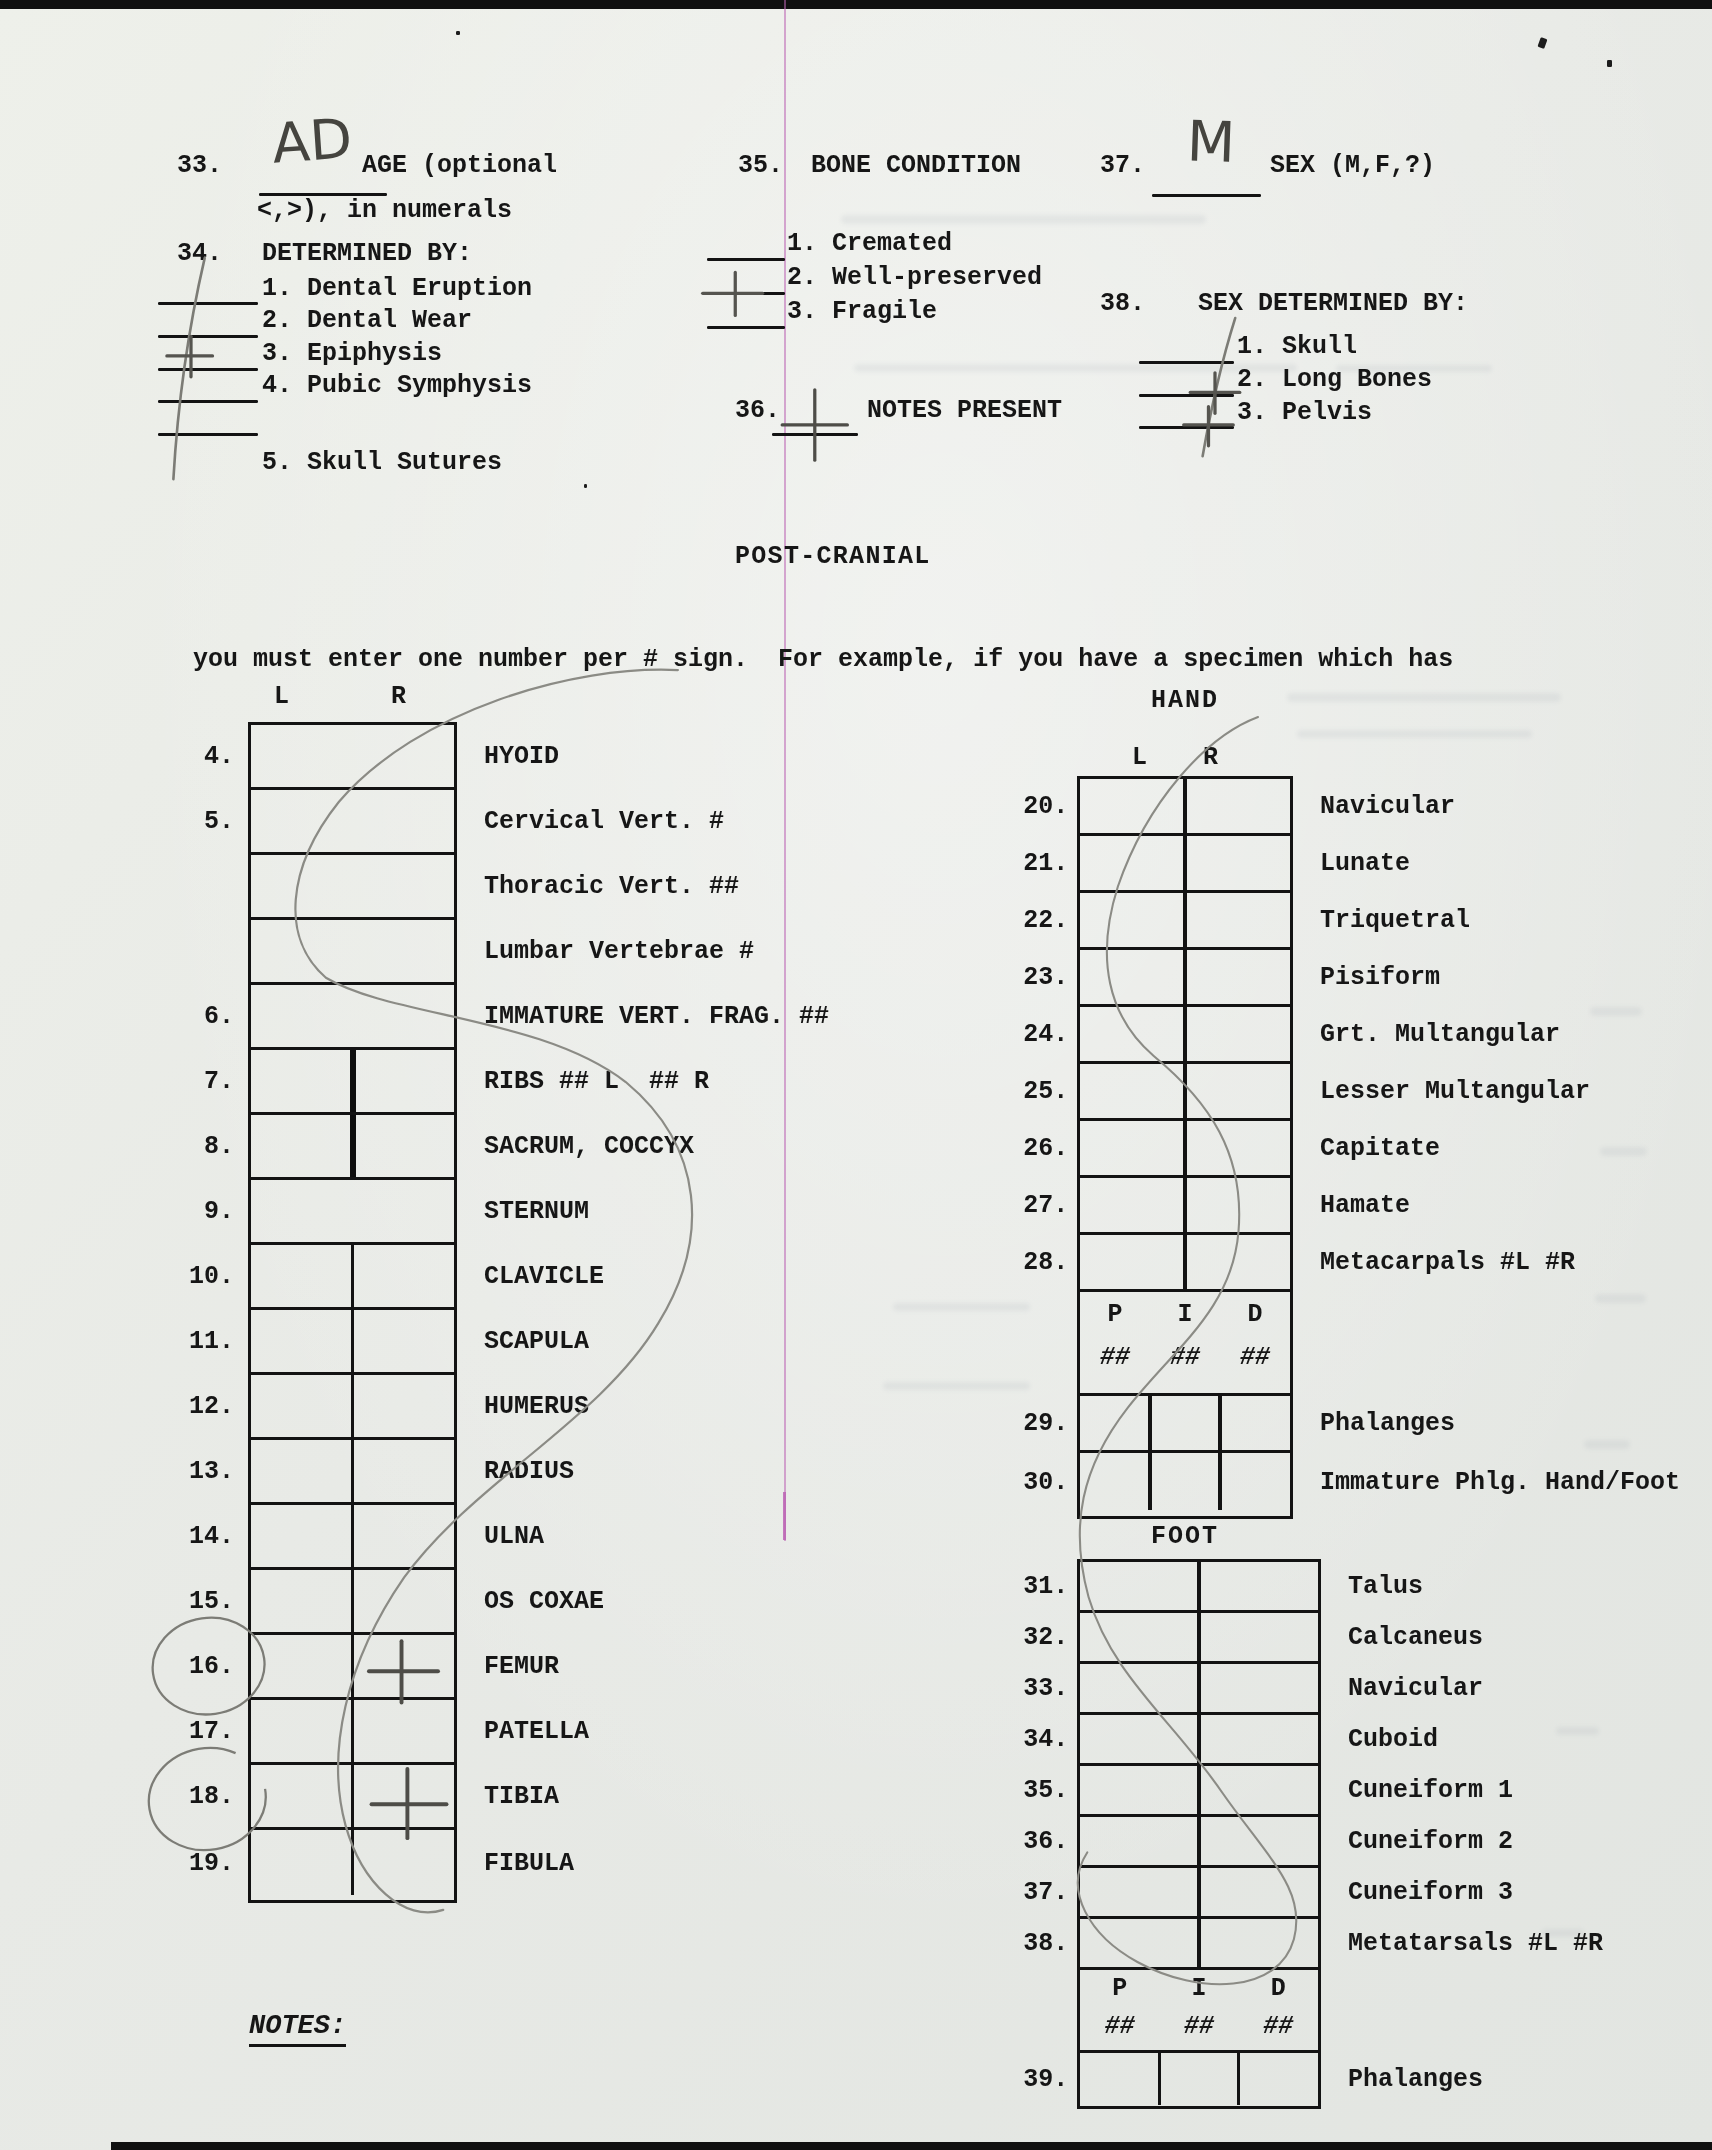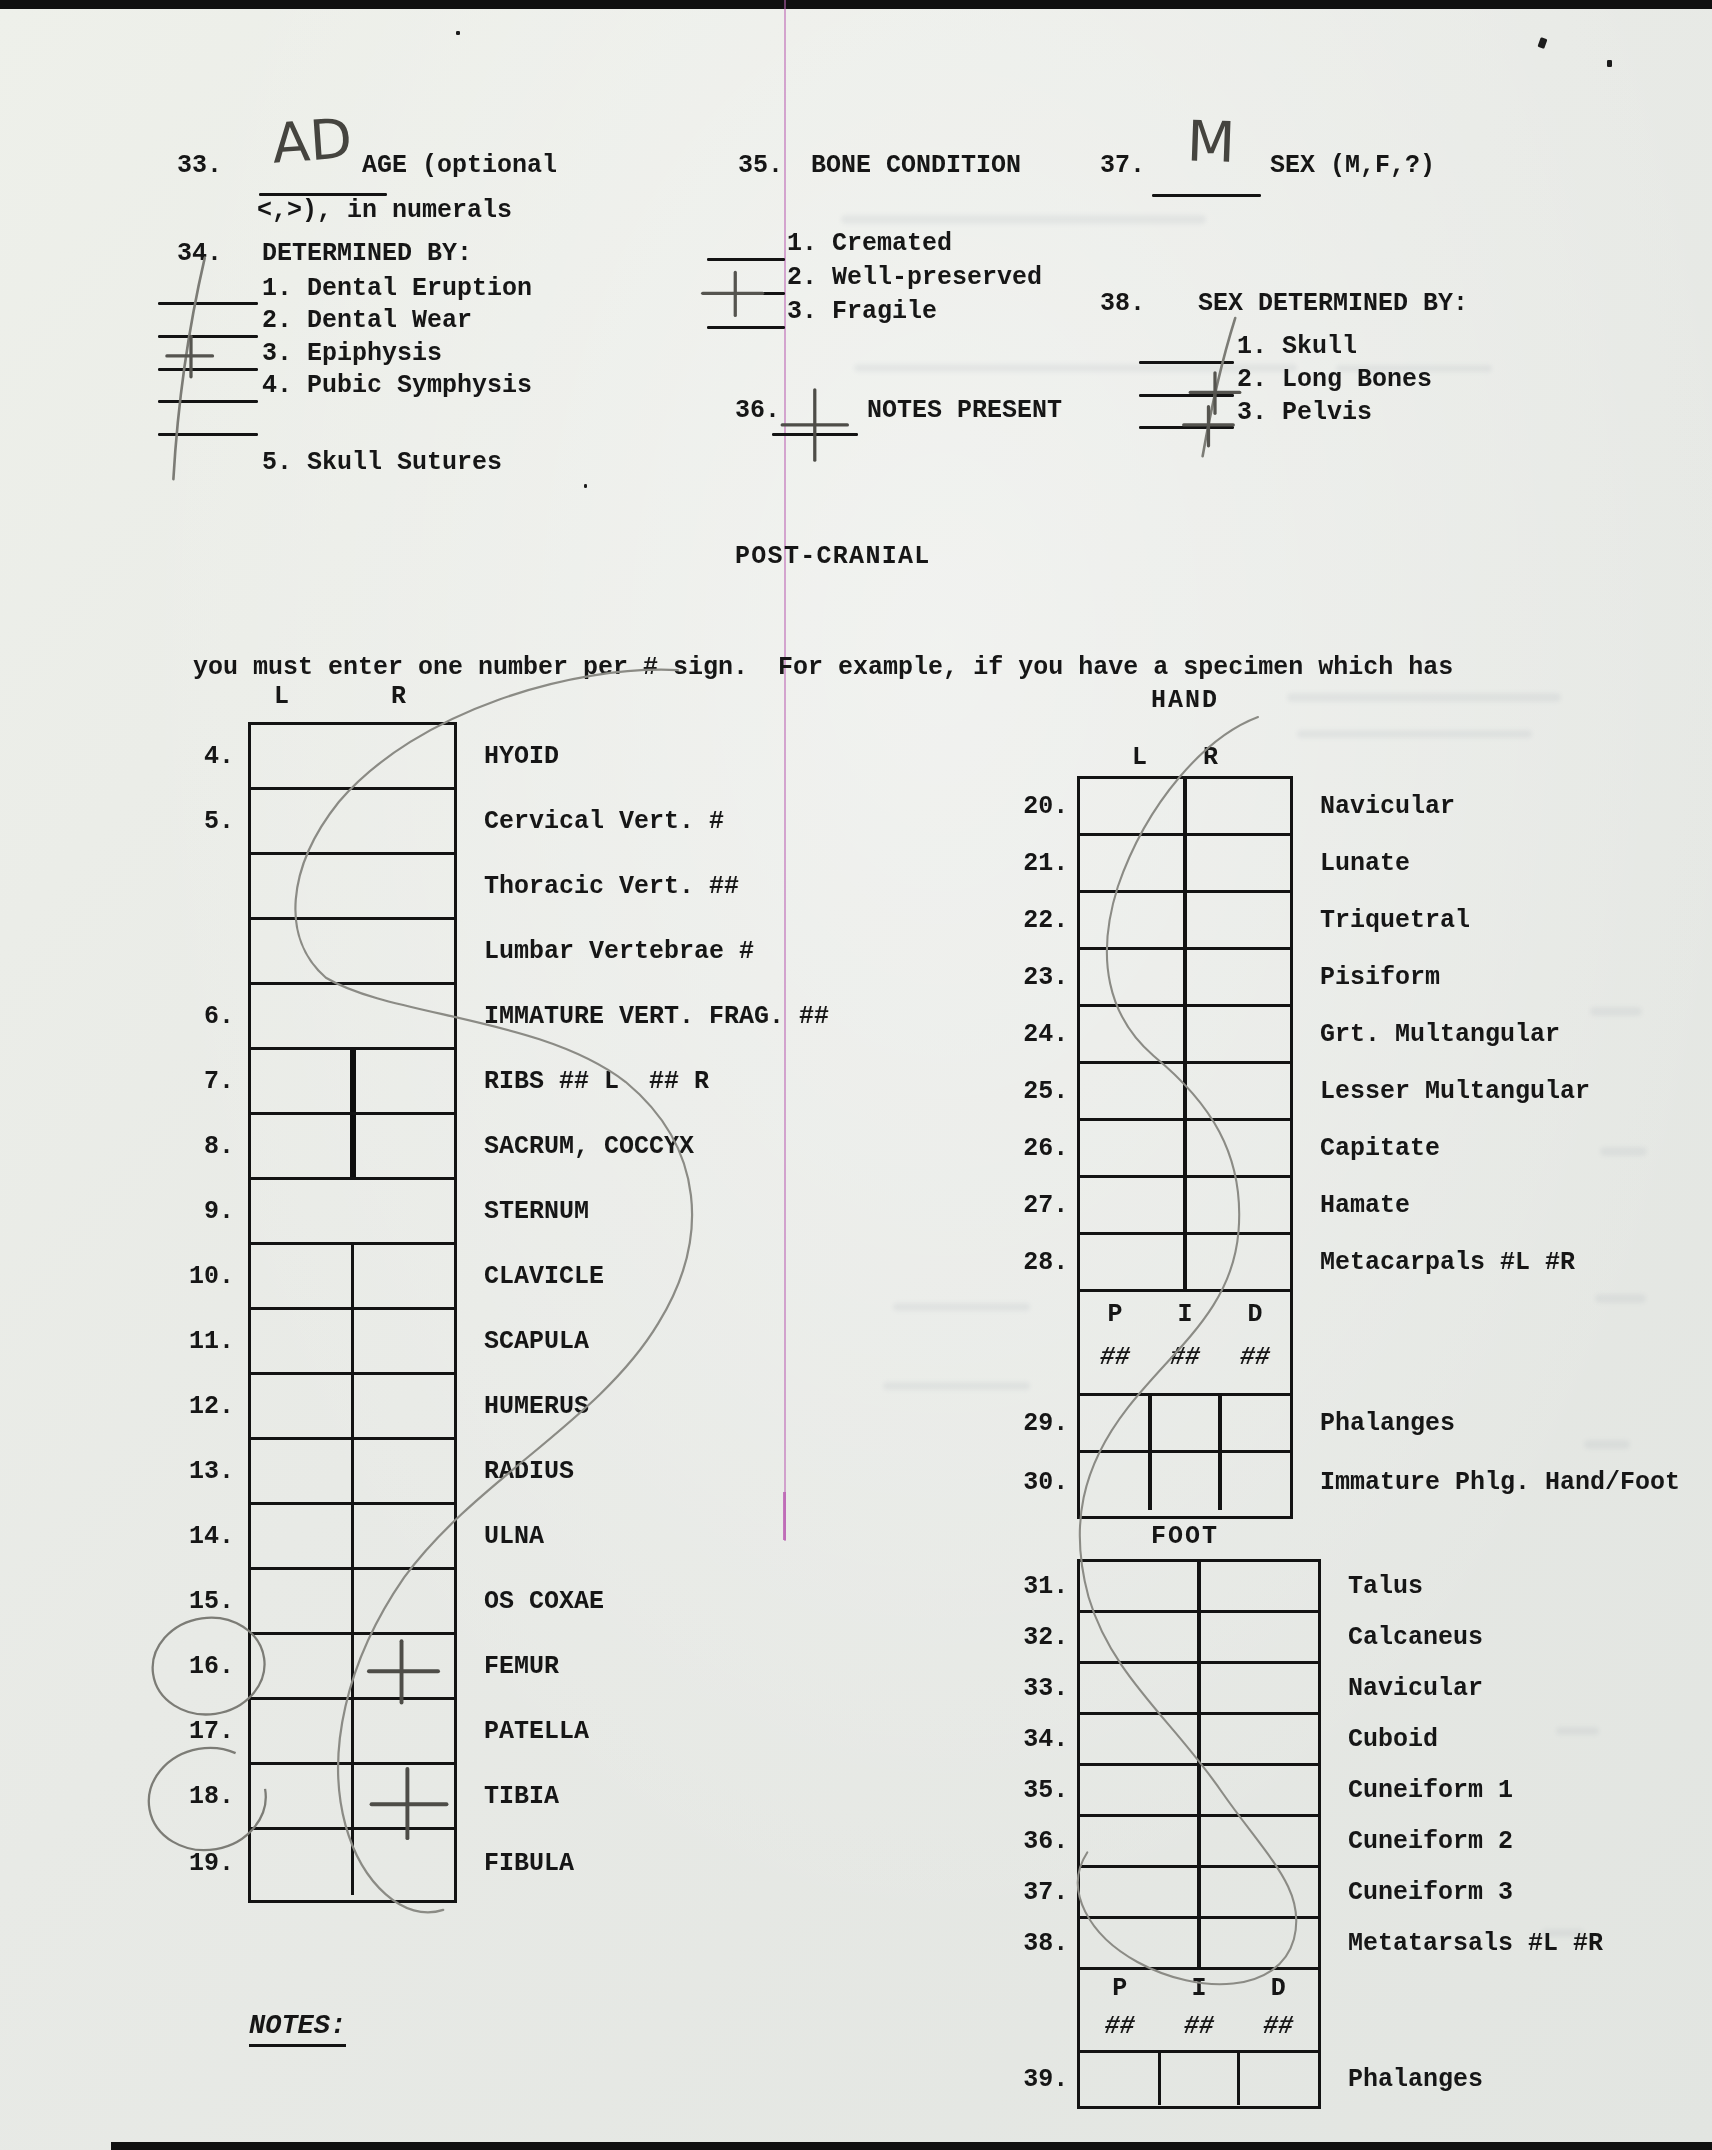--- a/index.html
+++ b/index.html
@@ -105,21 +105,21 @@
   <div class="t" style="left:1100px;top:289px;">38.</div>
   <div class="t" style="left:1198px;top:289px;">SEX DETERMINED BY:</div>
   <div class="t" style="left:1237px;top:332px;">1. Skull</div>
   <div class="t" style="left:1237px;top:365px;">2. Long Bones</div>
   <div class="t" style="left:1237px;top:398px;">3. Pelvis</div>
   <div class="blank" style="left:1139px;top:361px;width:95px;"></div>
   <div class="blank" style="left:1139px;top:394px;width:95px;"></div>
   <div class="blank" style="left:1139px;top:426px;width:95px;"></div>
 
   <div class="t" style="left:735px;top:542px;letter-spacing:1.3px;">POST-CRANIAL</div>
-  <div class="t" style="left:193px;top:645px;margin-top:8px;">you must enter one number per # sign.  For example, if you have a specimen which has</div>
+  <div class="t" style="left:193px;top:645px;">you must enter one number per # sign.  For example, if you have a specimen which has</div>
 
   <div class="t" style="left:274px;top:682px;width:52px;" class2="center">L</div>
   <div class="t" style="left:391px;top:682px;width:52px;">R</div>
 
   <div class="tbl" style="left:248px;top:722px;width:209px;height:1181px;">
     <div class="trow h100">
       <span class="rnum">4.</span>
       <span class="rlabel">HYOID</span>
     </div>
     <div class="trow h100">

